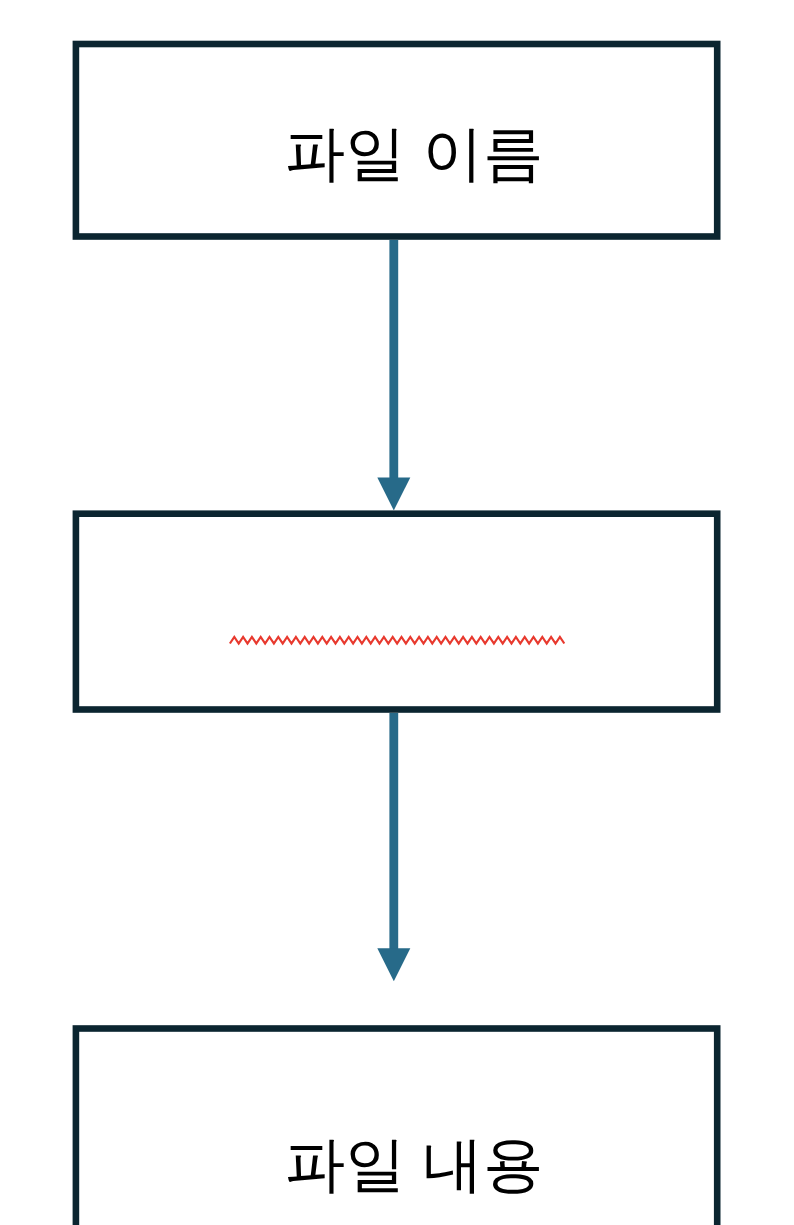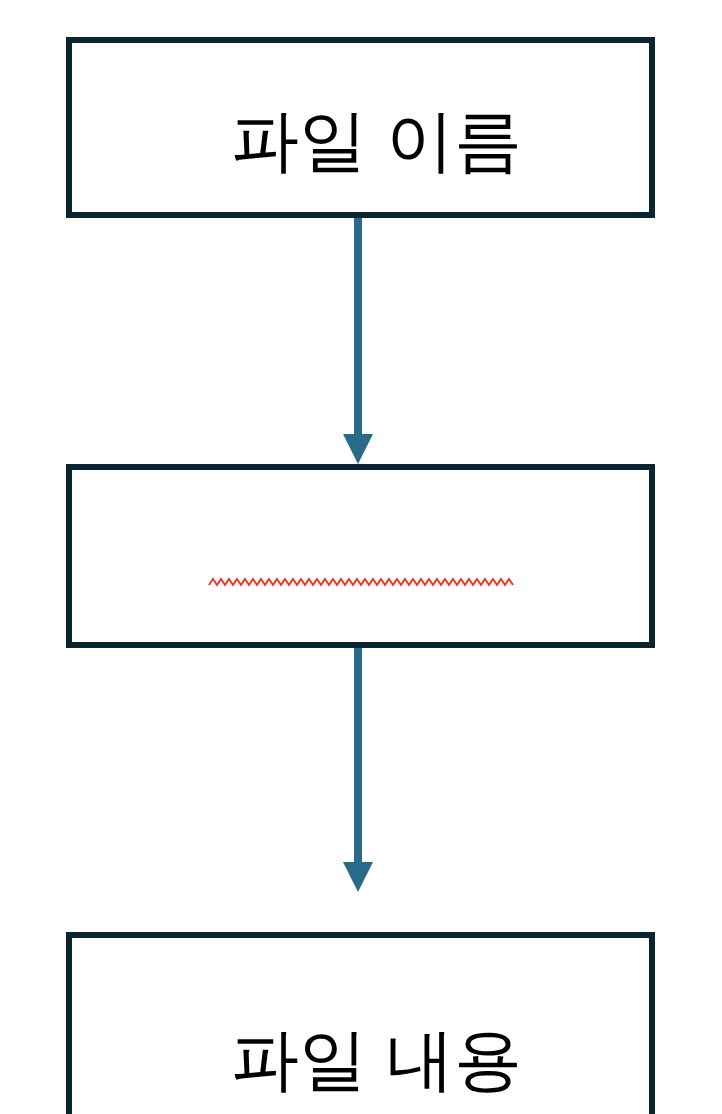--- a/index.html
+++ b/index.html
@@ -20,21 +20,21 @@
     left: 66px;
     width: 589px;
     box-sizing: border-box;
     border: 6px solid var(--box-border, #0b2530);
     background: var(--box-fill, #ffffff);
     display: flex;
     align-items: center;
     justify-content: center;
   }
   .node .label {
-    font-size: 68px;
+    font-size: 55px;
     line-height: 1;
     color: var(--text, #000000);
     transform: translateY(12px);
     white-space: nowrap;
     position: relative;
     margin-left: 32px;
   }
   #node-file-name   { top: 37px;  height: 181px; }
   #node-inode       { top: 464px; height: 184px; }
   #node-file-contents { top: 932px; height: 229px; }

